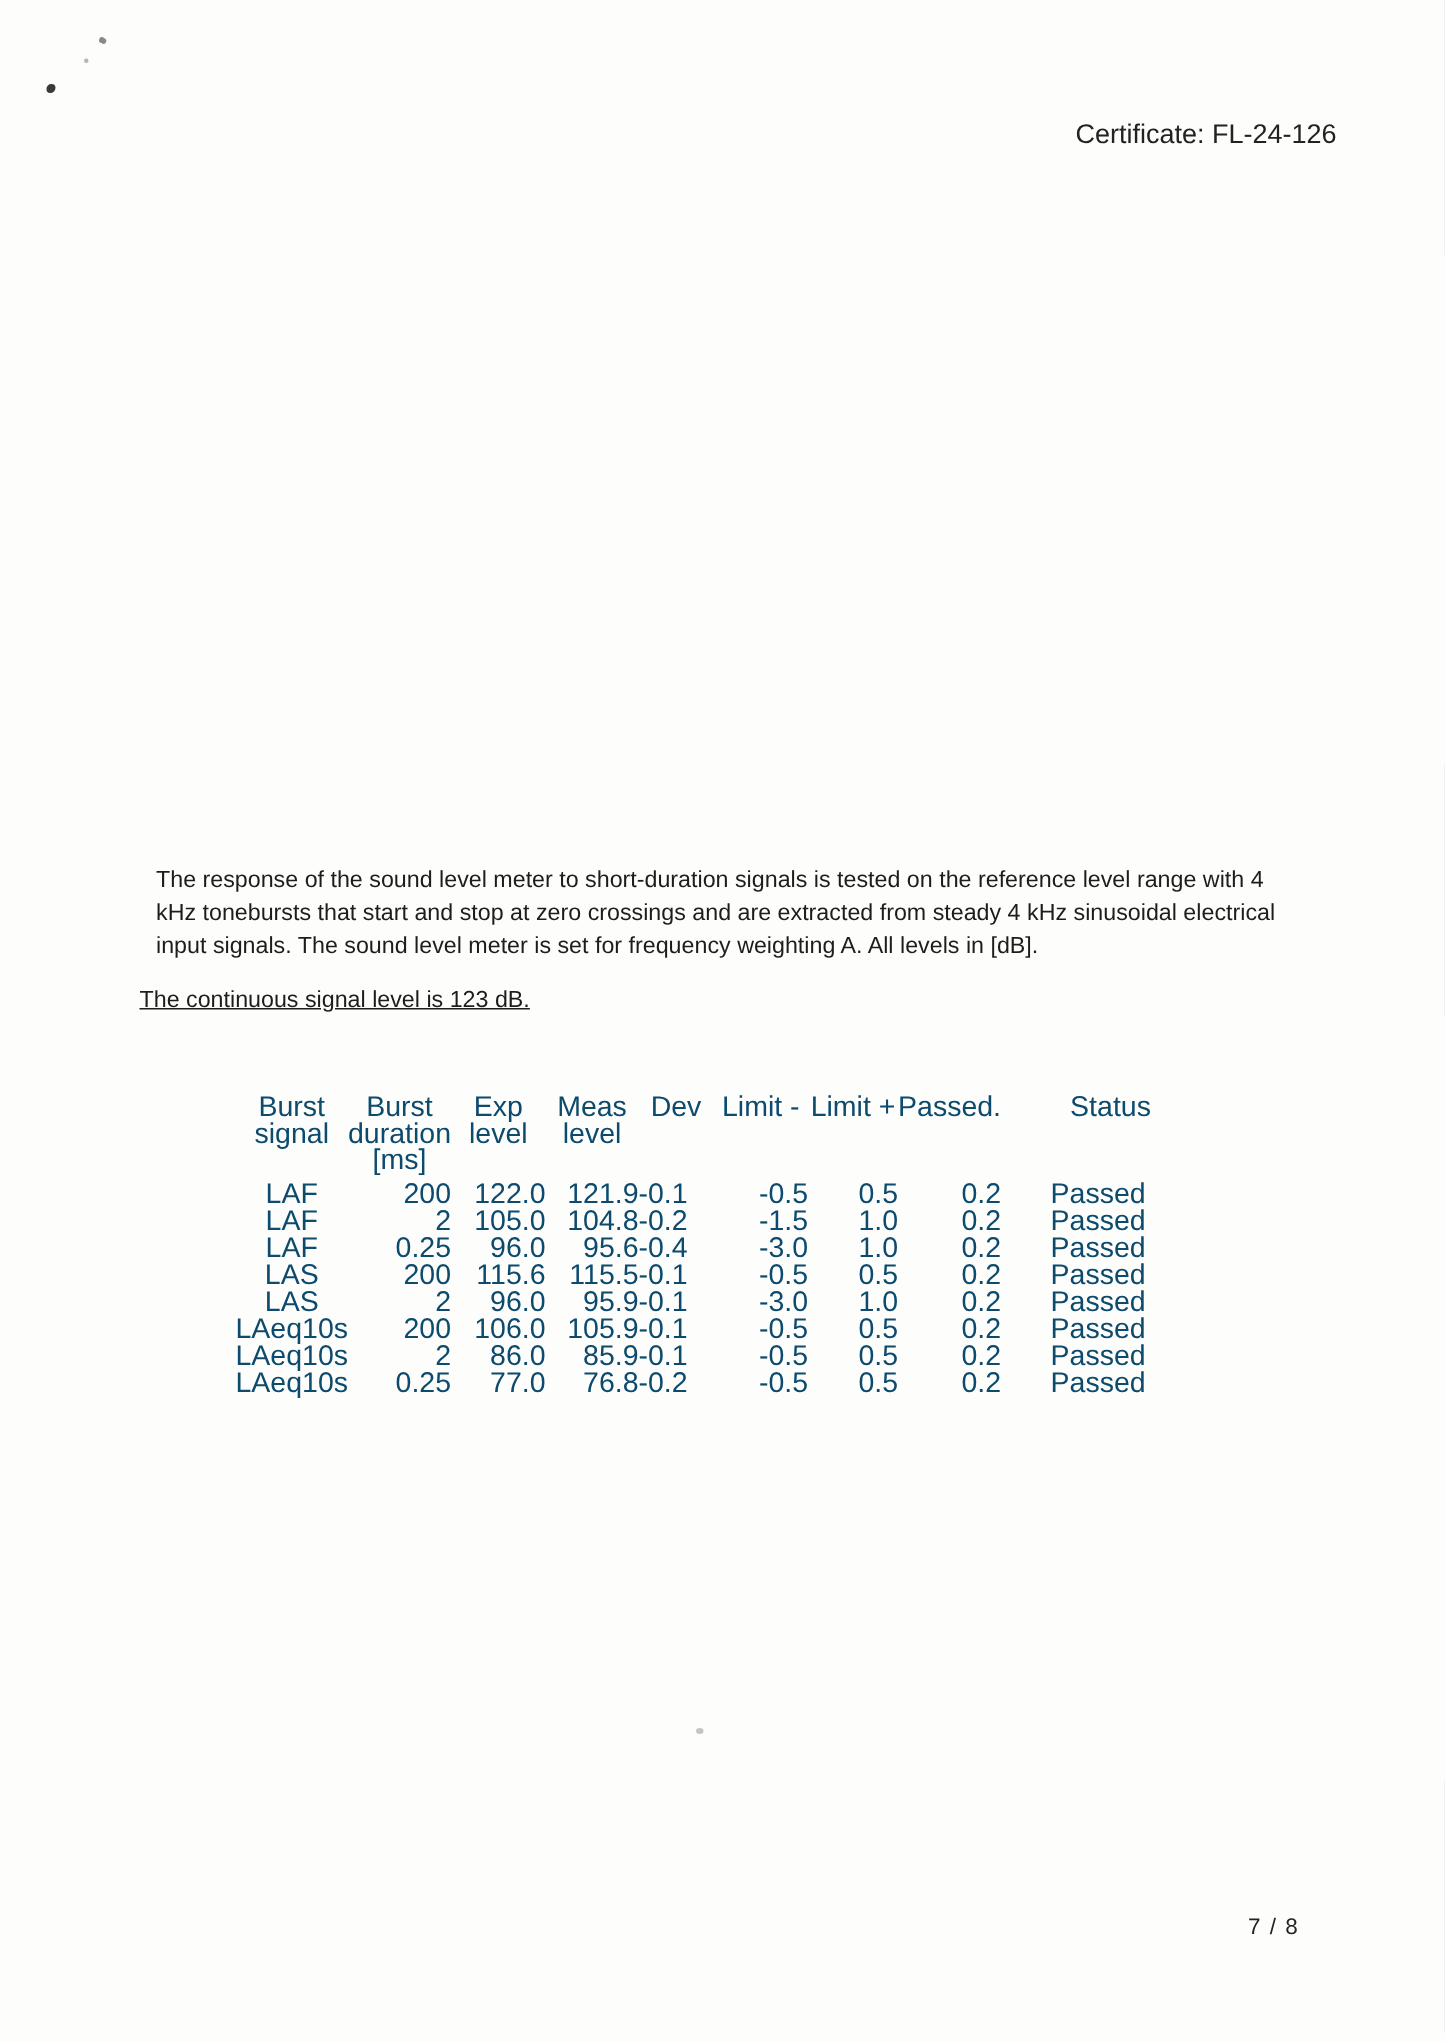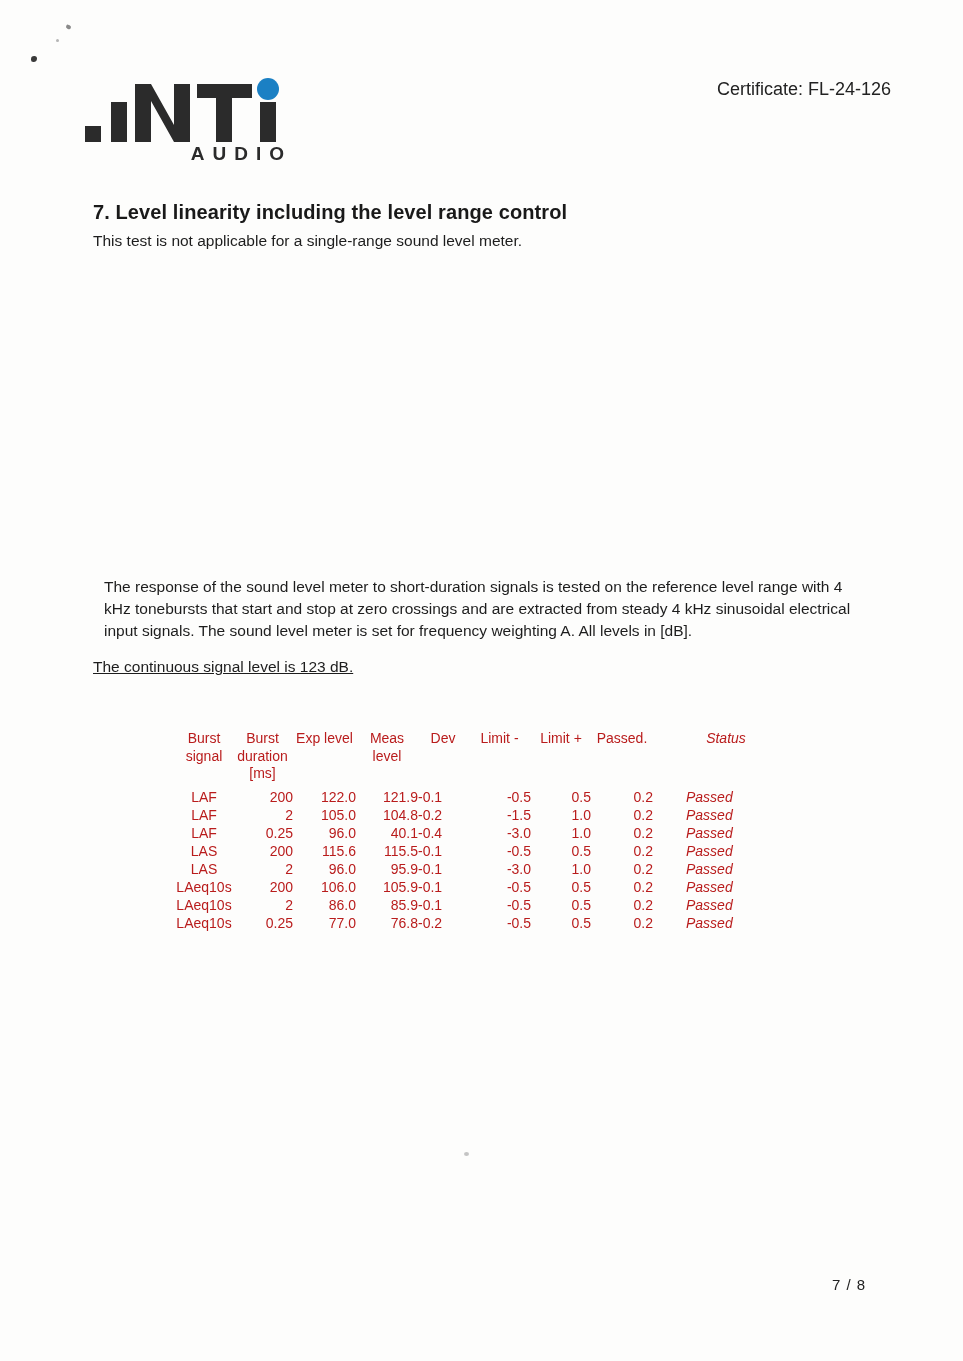--- a/index.html
+++ b/index.html
@@ -34,39 +34,39 @@
   .section h2{
     margin:0;font-size:20px;line-height:24px;font-weight:700;color:#191919;
     letter-spacing:0.1px;
   }
   .section p{margin:6px 0 0 0;font-size:15.5px;line-height:22px;color:#1d1d1d;}
   #sec8 p.body{width:755px;margin-top:4px;margin-left:11px;}
   #sec8 p.note{margin-top:14px;text-decoration:underline;}
 
   
   table.results{
-    position:absolute;left:176px;top:730px;
+    position:absolute;left:157px;top:730px;
     border-collapse:collapse;
-    font-size:14px;color:#b91c1c;
+    font-size:19px;color:#0c4a6e;
   }
   table.results th{
     font-weight:400;vertical-align:top;
     white-space:pre-line;line-height:17.5px;
     text-align:center;padding:0 0 5px 0;
   }
   table.results td{line-height:18px;padding:0;}
   .c0{width:56px;text-align:center;}
   .c1{width:61px;text-align:right;}
   .c2{width:63px;text-align:right;}
   .c3{width:62px;text-align:right;}
   .c4{width:50px;text-align:left;}
   .c5{width:63px;text-align:right;}
   .c6{width:60px;text-align:right;}
   .c7{width:62px;text-align:right;}
-  .c8{width:80px;text-align:left;padding-left:33px !important;font-style:italic;}
+  .c8{width:80px;text-align:left;padding-left:33px !important;}
   th.c8{text-align:left;}
 
   
   .page-number{
     position:absolute;left:832px;top:1276px;
     font-size:15px;letter-spacing:1px;color:#222;
   }
 
   
   .speck{position:absolute;border-radius:50%;}
@@ -78,41 +78,23 @@
 </head>
 <body>
 
 <div class="page">
 
   <div class="speck s1"></div>
   <div class="speck s2"></div>
   <div class="speck s3"></div>
   <div class="speck s4"></div>
 
-  <div class="logo">
-    <svg viewBox="0 0 200 64" aria-label="NTi">
-      <g fill="#2b2b2b">
-        <rect x="0" y="48" width="16" height="16"></rect>
-        <rect x="26" y="24" width="16" height="40"></rect>
-        <polygon points="50,64 50,6 66,6 89,47 89,6 105,6 105,64 89,64 66,23 66,64"></polygon>
-        <rect x="112" y="6" width="55" height="14"></rect>
-        <rect x="131" y="6" width="16" height="58"></rect>
-        <rect x="175" y="24" width="16" height="40"></rect>
-      </g>
-      <circle cx="183" cy="11" r="11" fill="#1b80c4"></circle>
-    </svg>
-    <div class="wordmark">AUDIO</div>
-  </div>
 
   <div class="certificate">Certificate: FL-24-126</div>
 
-  <div class="section" id="sec7">
-    <h2>7. Level linearity including the level range control</h2>
-    <p>This test is not applicable for a single-range sound level meter.</p>
-  </div>
 
   <div class="section" id="sec8">
     <p class="body">The response of the sound level meter to short-duration signals is tested on the reference level range with 4 kHz tonebursts that start and stop at zero crossings and are extracted from steady 4 kHz sinusoidal electrical input signals. The sound level meter is set for frequency weighting A. All levels in [dB].</p>
     <p class="note">The continuous signal level is 123 dB.</p>
   </div>
 
   <table class="results">
     <thead>
       <tr>
         <th class="c0">Burst
@@ -150,21 +132,21 @@
           <td class="c4">-0.2</td>
           <td class="c5">-1.5</td>
           <td class="c6">1.0</td>
           <td class="c7">0.2</td>
           <td class="c8">Passed</td>
         </tr>
         <tr>
           <td class="c0">LAF</td>
           <td class="c1">0.25</td>
           <td class="c2">96.0</td>
-          <td class="c3">40.1</td>
+          <td class="c3">95.6</td>
           <td class="c4">-0.4</td>
           <td class="c5">-3.0</td>
           <td class="c6">1.0</td>
           <td class="c7">0.2</td>
           <td class="c8">Passed</td>
         </tr>
         <tr>
           <td class="c0">LAS</td>
           <td class="c1">200</td>
           <td class="c2">115.6</td>

